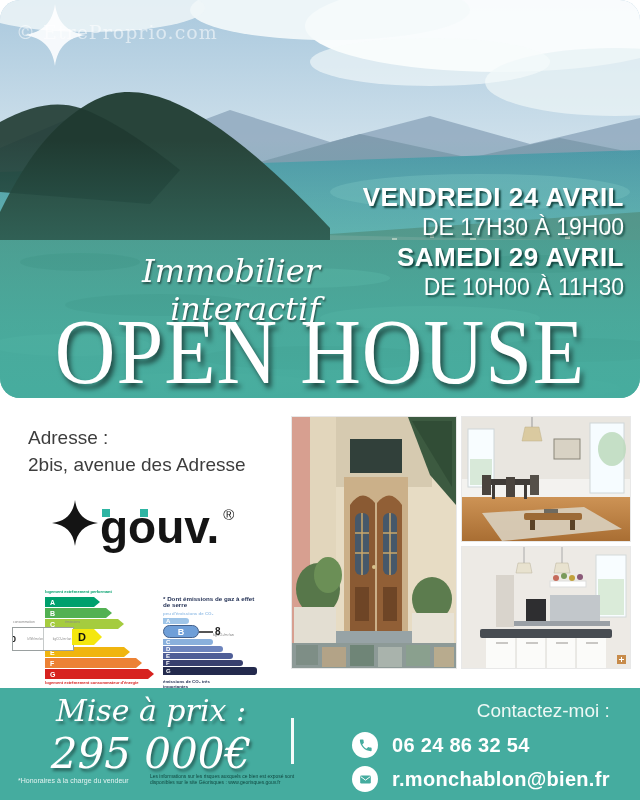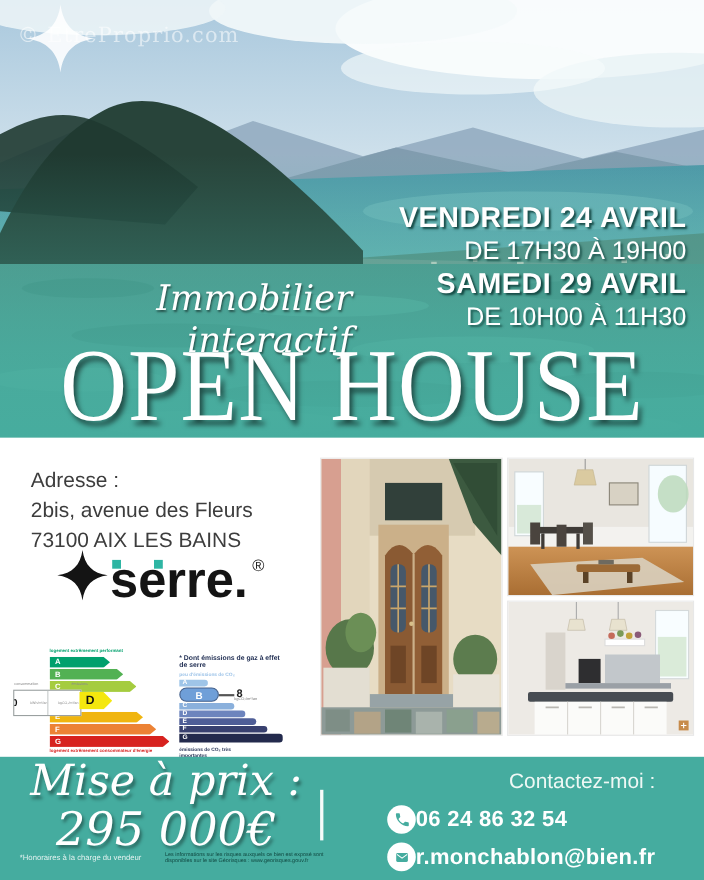--- a/index.html
+++ b/index.html
@@ -1,20 +1,20 @@
 <!DOCTYPE html>
 <html><head>
 <meta charset="utf-8">
 <style>
   html,body{margin:0;padding:0;background:#fff;}
   body{width:640px;height:800px;position:relative;overflow:hidden;
        font-family:"Liberation Sans","DejaVu Sans",sans-serif;}
 
   
-  .hero{position:absolute;left:0;top:0;width:640px;height:398px;overflow:hidden;}
+  .hero{position:absolute;left:0;top:0;width:640px;height:398px;overflow:hidden;border-radius:20px;}
   .hero svg{display:block;}
   .wm-star{position:absolute;left:24px;top:2px;opacity:.95;}
   .wm-text{position:absolute;left:16px;top:21px;font-size:19px;letter-spacing:1px;
            color:rgba(255,255,255,.55);font-family:"DejaVu Serif",serif;}
   .dates{position:absolute;top:182px;right:16px;text-align:right;color:#fff;}
   .date-day{font-size:26px;font-weight:bold;line-height:30px;letter-spacing:.5px;
             text-shadow:2px 2px 2px rgba(13,61,56,.9);}
   .date-time{font-size:23px;line-height:30px;text-shadow:2px 2px 2px rgba(13,61,56,.7);}
   .tagline{position:absolute;top:252px;left:30px;width:290px;text-align:right;color:#fff;
            font:italic 32px "DejaVu Serif",serif;text-shadow:1px 2px 2px rgba(0,0,0,.5);}
@@ -79,26 +79,26 @@
   .photo{position:absolute;outline:1px solid #e8e8e8;}
   .photo svg{display:block;}
   .ph-door{left:292px;top:19px;}
   .ph-living{left:462px;top:19px;}
   .ph-kitchen{left:462px;top:149px;}
 
   
   .footer{position:absolute;left:0;top:688px;width:640px;height:112px;}
   .price{position:absolute;left:8px;top:2px;width:286px;text-align:center;color:#fff;
          font-family:"DejaVu Serif",serif;font-style:italic;}
-  .price-label{font-size:39px;line-height:42px;text-shadow:2px 3px 3px rgba(0,0,0,.4);}
+  .price-label{font-size:30px;line-height:42px;text-shadow:2px 3px 3px rgba(0,0,0,.4);}
   .price-value{font-size:42px;line-height:44px;text-shadow:2px 3px 3px rgba(0,0,0,.4);}
   .divider{position:absolute;left:291px;top:30px;width:3px;height:46px;background:rgba(255,255,255,.95);}
   .contact{position:absolute;left:352px;top:12px;color:#fff;}
   .contact-label{font-size:19px;color:#eef8f5;margin-bottom:10px;text-align:right;}
-  .contact-row{display:flex;align-items:center;margin-bottom:8px;}
+  .contact-row{display:flex;align-items:center;gap:14px;margin-bottom:8px;}
   .contact-icon{width:26px;height:26px;border-radius:50%;background:#fff;flex:0 0 26px;
                 display:flex;align-items:center;justify-content:center;}
   .contact-text{font-size:20px;font-weight:bold;letter-spacing:.3px;}
   .note-seller{position:absolute;left:18px;top:89px;font-size:7px;color:rgba(255,255,255,.85);}
   .note-risks{position:absolute;left:150px;top:86px;width:300px;font-size:9px;line-height:10px;
               color:rgba(8,56,50,.9);transform:scale(.55);transform-origin:0 0;}
 </style>
 </head>
 <body>
 
@@ -175,32 +175,31 @@
   </div>
 
   <div class="tagline">Immobilier interactif</div>
   <h1 class="title">OPEN HOUSE</h1>
 </section>
 
 <section class="main">
 
   <div class="address">
     <div>Adresse :</div>
-    <div>2bis, avenue des Fleurs</div>
-    <div>73100 AIX LES BAINS</div>
+    <div>2bis, avenue des Adresse</div>
   </div>
 
   <div class="brand">
     <span class="brand-star">
       <svg width="46" height="46" viewBox="0 0 100 100">
           <path fill="#141414" d="M50 0 C54 30 70 46 100 50 C70 54 54 70 50 100 C46 70 30 54 0 50 C30 46 46 30 50 0 Z"></path>
         </svg>
     </span>
     <span class="brand-name">
-      <span>serre.</span>
+      <span>gouv.</span>
       <span class="brand-dot d1" style="background: rgb(46, 181, 163);"></span>
       <span class="brand-dot d2" style="background: rgb(46, 181, 163);"></span>
     </span>
     <span class="brand-reg">®</span>
   </div>
 
   <div class="dpe">
     <div class="dpe-cap-top tiny">logement extrêmement performant</div>
     <div class="dpe-rows">
       <div class="dpe-bar" style="width: 55px; background: rgb(0, 160, 109);">

